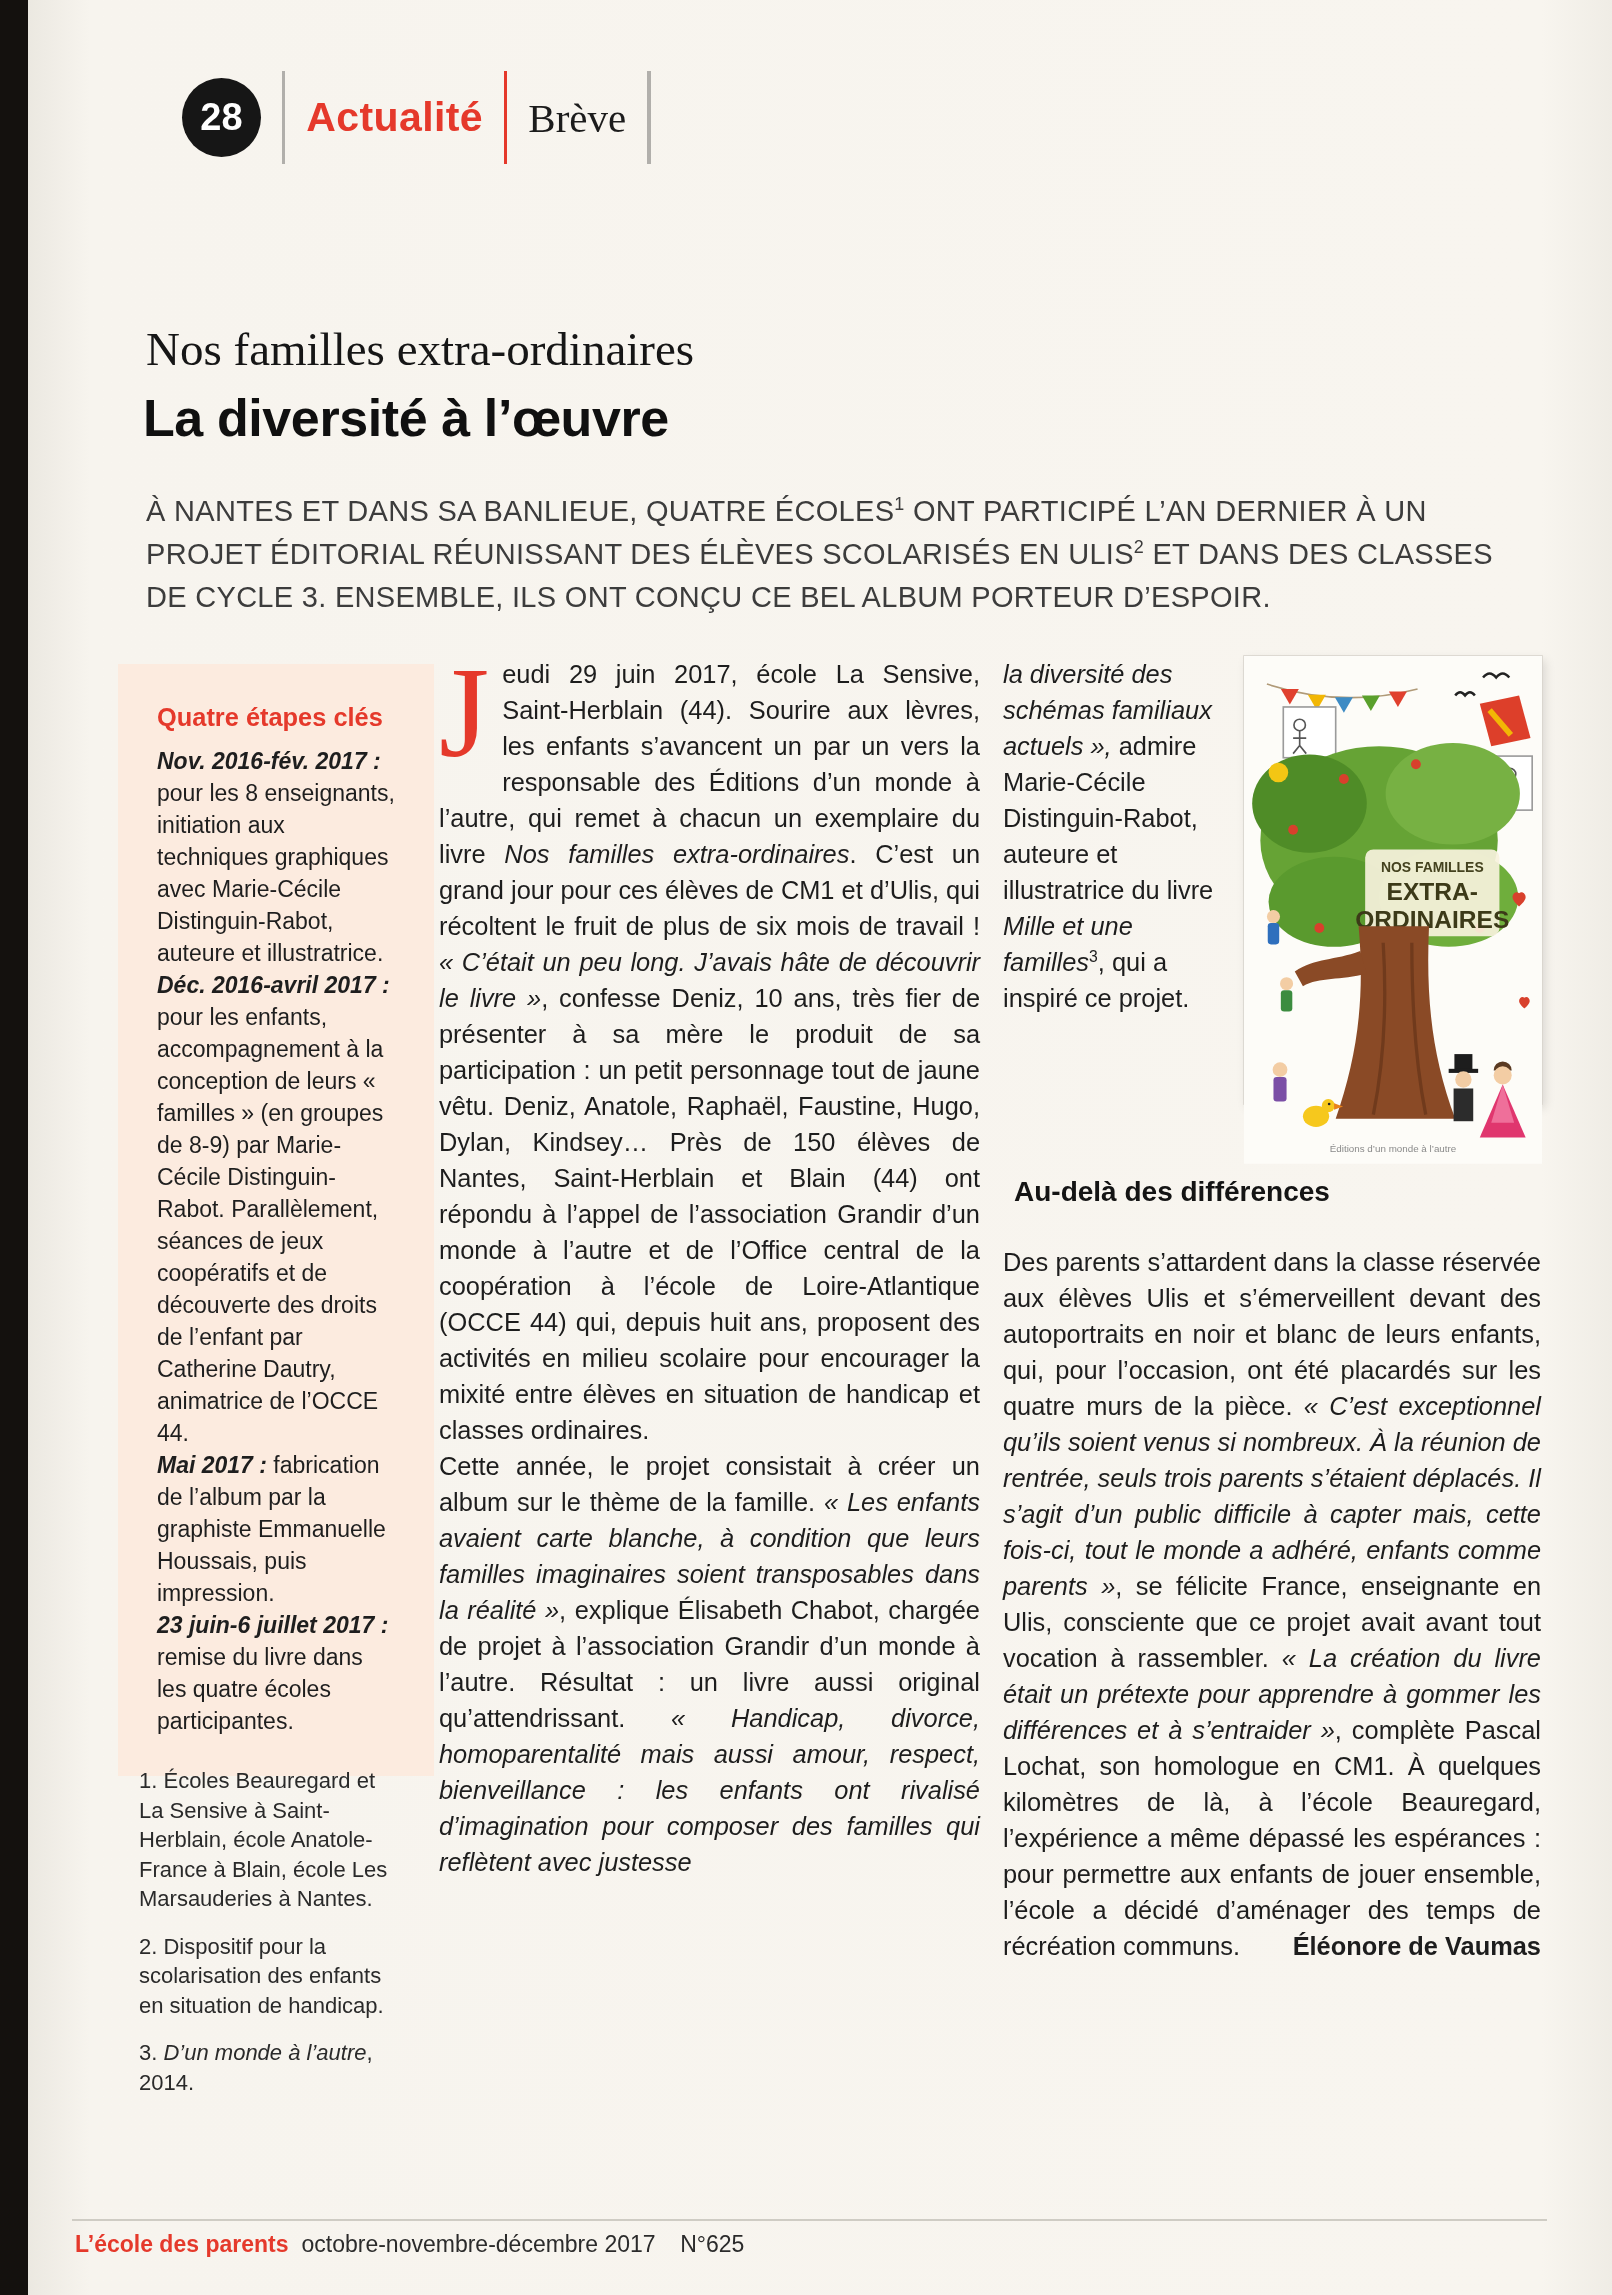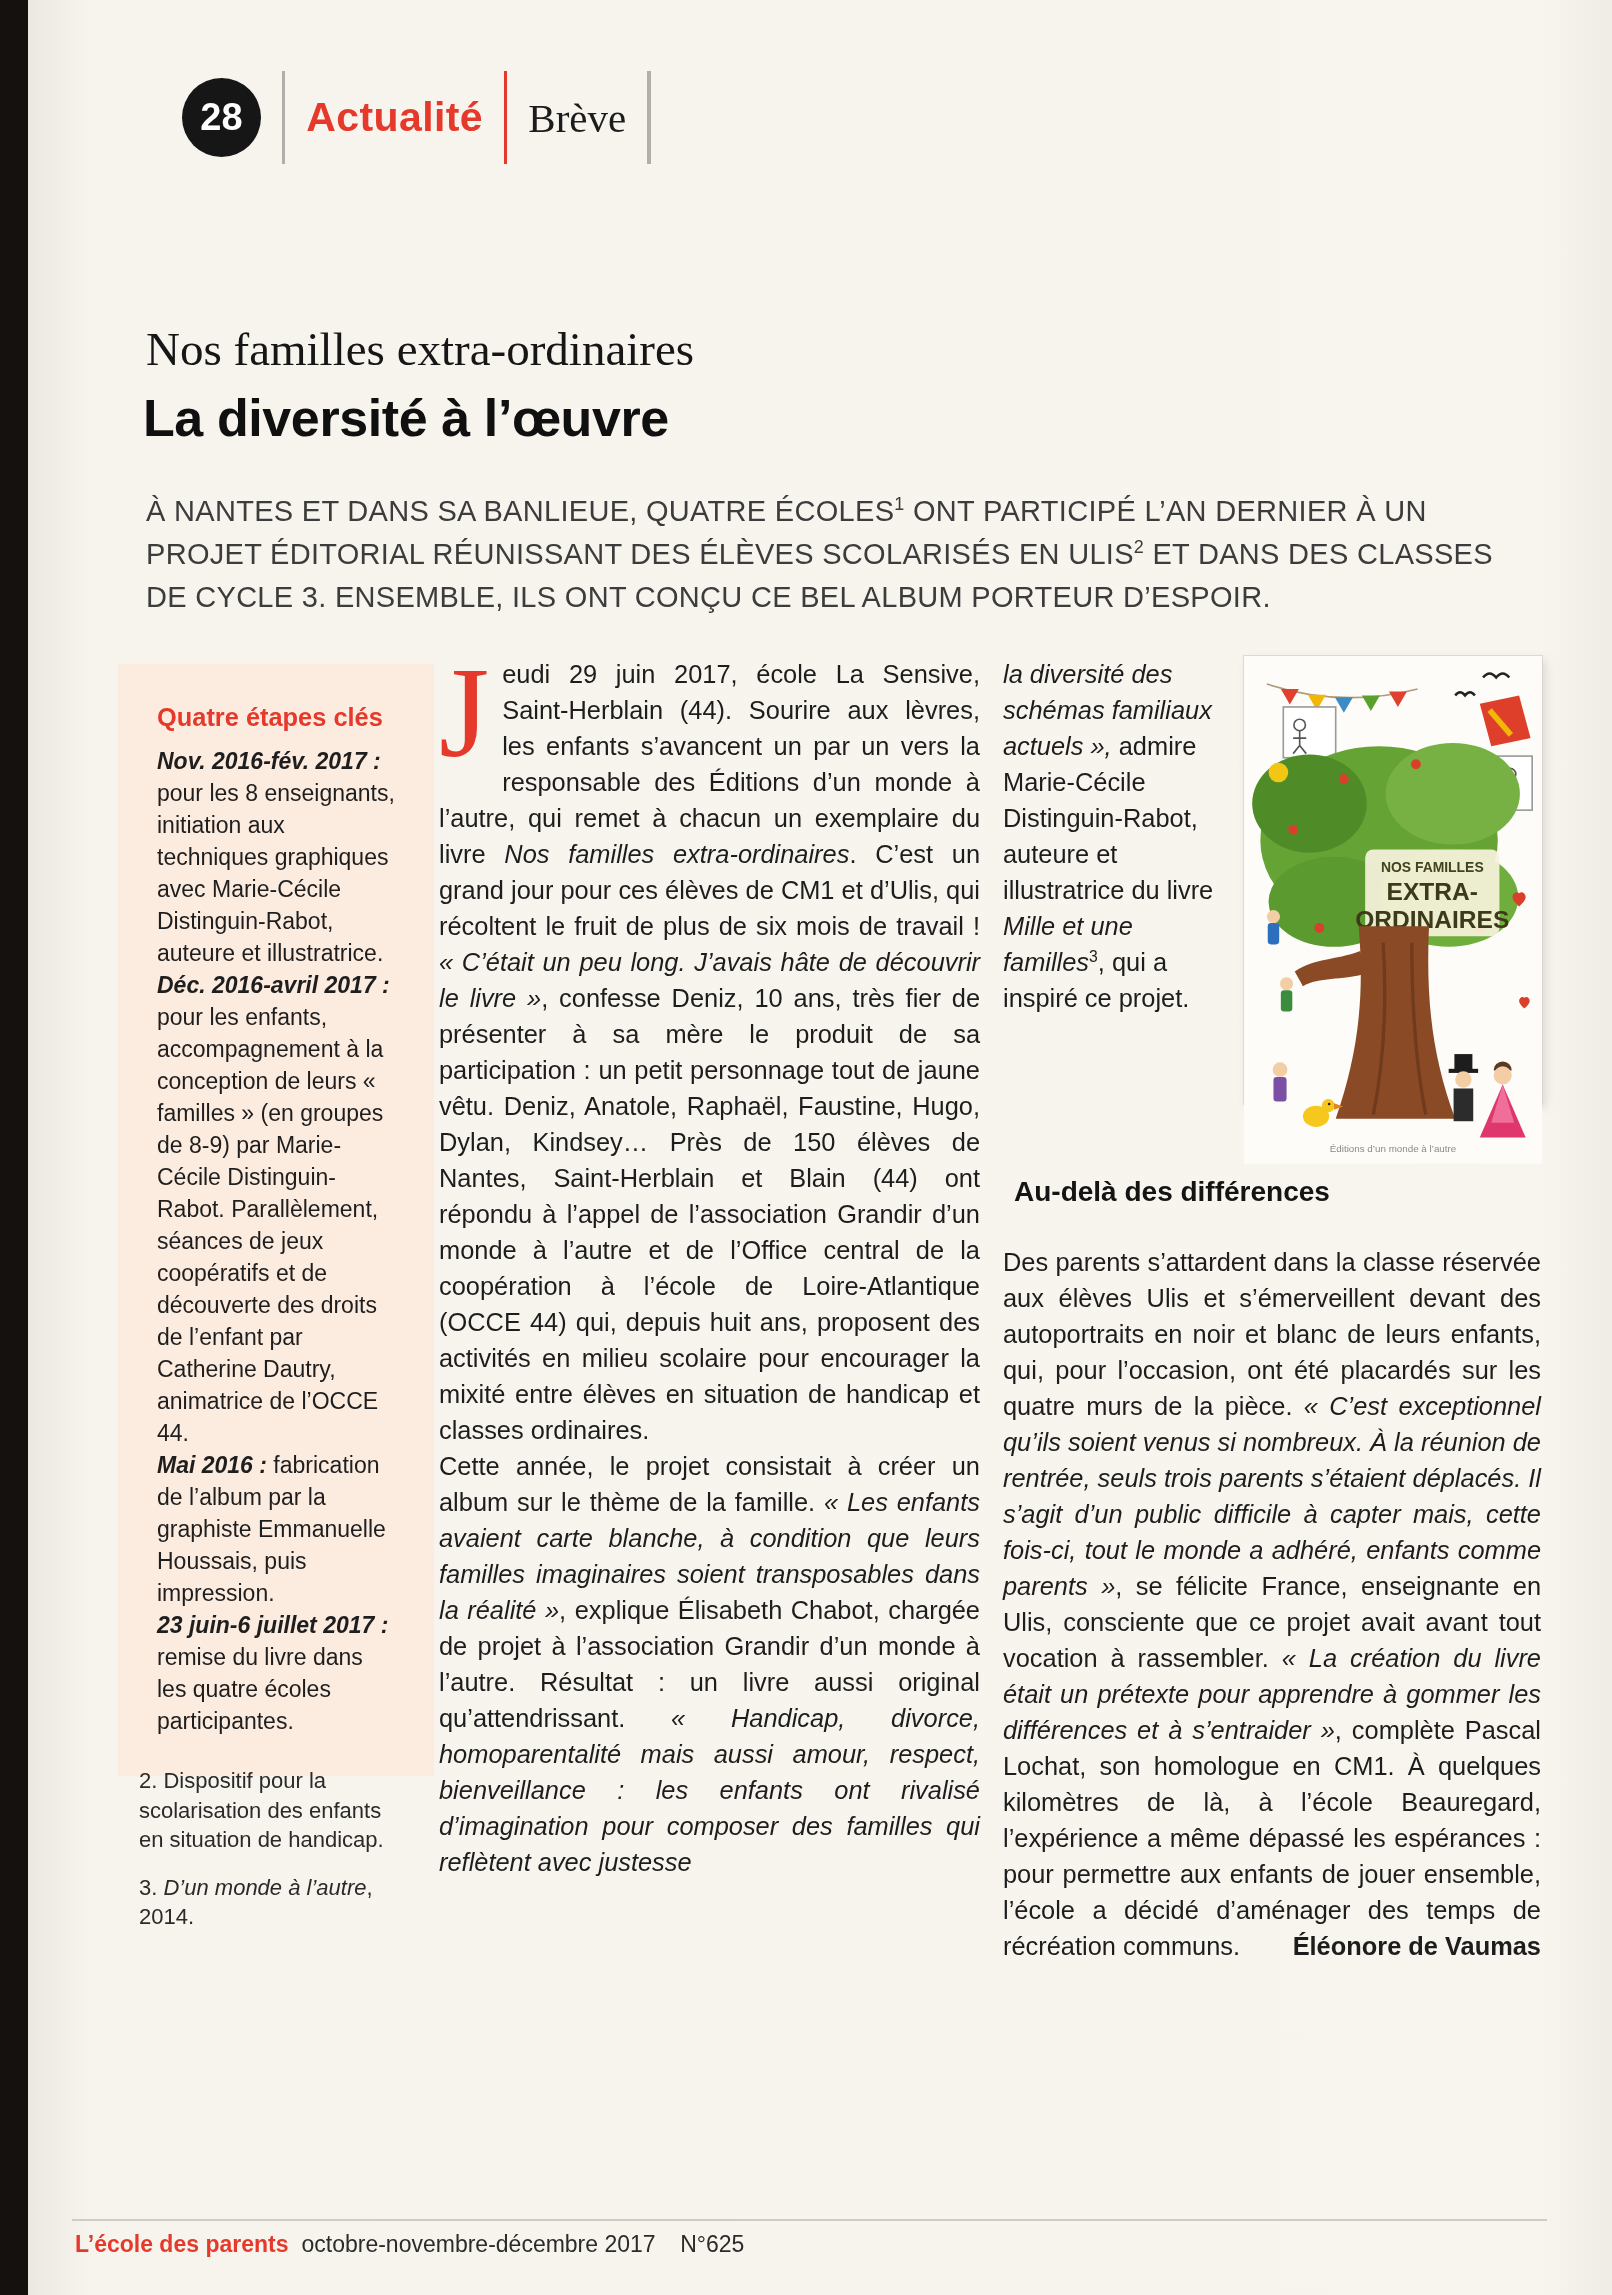--- a/index.html
+++ b/index.html
@@ -66,25 +66,26 @@
   </header>
 
   <h2 class="kicker">Nos familles extra-ordinaires</h2>
   <h1 class="title">La diversité à l’œuvre</h1>
   <p class="standfirst"><span>À NANTES ET DANS SA BANLIEUE, QUATRE ÉCOLES</span><sup>1</sup><span> ONT PARTICIPÉ L’AN DERNIER À UN PROJET ÉDITORIAL RÉUNISSANT DES ÉLÈVES SCOLARISÉS EN ULIS</span><sup>2</sup><span> ET DANS DES CLASSES DE CYCLE 3. ENSEMBLE, ILS ONT CONÇU CE BEL ALBUM PORTEUR D’ESPOIR.</span></p>
 
   <aside class="sidebar">
     <div class="sidebar-title">Quatre étapes clés</div>
     <div class="sidebar-entry"><span class="date">Nov. 2016-fév. 2017 :</span> <span>pour les 8 enseignants, initiation aux techniques graphiques avec Marie-Cécile Distinguin-Rabot, auteure et illustratrice.</span></div>
     <div class="sidebar-entry"><span class="date">Déc. 2016-avril 2017 :</span> <span>pour les enfants, accompagnement à la conception de leurs « familles » (en groupes de 8-9) par Marie-Cécile Distinguin-Rabot. Parallèlement, séances de jeux coopératifs et de découverte des droits de l’enfant par Catherine Dautry, animatrice de l’OCCE 44.</span></div>
-    <div class="sidebar-entry"><span class="date">Mai 2016 :</span> <span>fabrication de l’album par la graphiste Emmanuelle Houssais, puis impression.</span></div>
+    <div class="sidebar-entry"><span class="date">Mai 2017 :</span> <span>fabrication de l’album par la graphiste Emmanuelle Houssais, puis impression.</span></div>
     <div class="sidebar-entry"><span class="date">23 juin-6 juillet 2017 :</span> <span>remise du livre dans les quatre écoles participantes.</span></div>
   </aside>
 
   <div class="footnotes">
+    <p class="footnote"><span>1. Écoles Beauregard et La Sensive à Saint-Herblain, école Anatole-France à Blain, école Les Marsauderies à Nantes.</span></p>
     <p class="footnote"><span>2. Dispositif pour la scolarisation des enfants en situation de handicap.</span></p>
     <p class="footnote"><span>3. </span><span class="it">D’un monde à l’autre</span><span>, 2014.</span></p>
   </div>
 
   <div class="col2">
     <p><span class="dropcap">J</span><span><span>eudi 29 juin 2017, école La Sensive, Saint-Herblain (44). Sourire aux lèvres, les enfants s’avancent un par un vers la responsable des Éditions d’un monde à l’autre, qui remet à chacun un exemplaire du livre </span><span class="it">Nos familles extra-ordinaires</span><span>. C’est un grand jour pour ces élèves de CM1 et d’Ulis, qui récoltent le fruit de plus de six mois de travail ! </span><span class="it">« C’était un peu long. J’avais hâte de découvrir le livre »</span><span>, confesse Deniz, 10 ans, très fier de présenter à sa mère le produit de sa participation : un petit personnage tout de jaune vêtu. Deniz, Anatole, Raphaël, Faustine, Hugo, Dylan, Kindsey… Près de 150 élèves de Nantes, Saint-Herblain et Blain (44) ont répondu à l’appel de l’association Grandir d’un monde à l’autre et de l’Office central de la coopération à l’école de Loire-Atlantique (OCCE 44) qui, depuis huit ans, proposent des activités en milieu scolaire pour encourager la mixité entre élèves en situation de handicap et classes ordinaires.</span></span></p>
     <p><span>Cette année, le projet consistait à créer un album sur le thème de la famille. </span><span class="it">« Les enfants avaient carte blanche, à condition que leurs familles imaginaires soient transposables dans la réalité »</span><span>, explique Élisabeth Chabot, chargée de projet à l’association Grandir d’un monde à l’autre. Résultat : un livre aussi original qu’attendrissant. </span><span class="it">« Handicap, divorce, homoparentalité mais aussi amour, respect, bienveillance : les enfants ont rivalisé d’imagination pour composer des familles qui reflètent avec justesse</span></p>
   </div>
 
   <div class="col3-top"><span class="it">la diversité des schémas familiaux actuels »,</span><span> admire Marie-Cécile Distinguin-Rabot, auteure et illustratrice du livre </span><span class="it">Mille et une familles</span><sup>3</sup><span>, qui a inspiré ce projet.</span></div>

